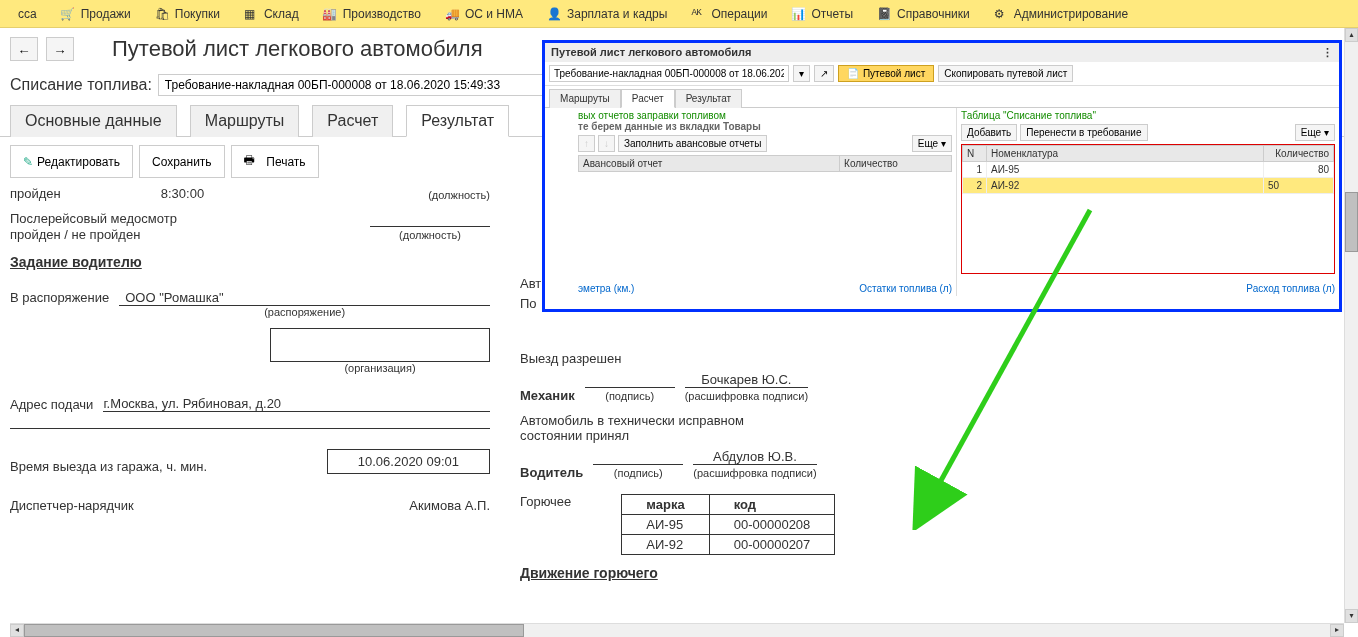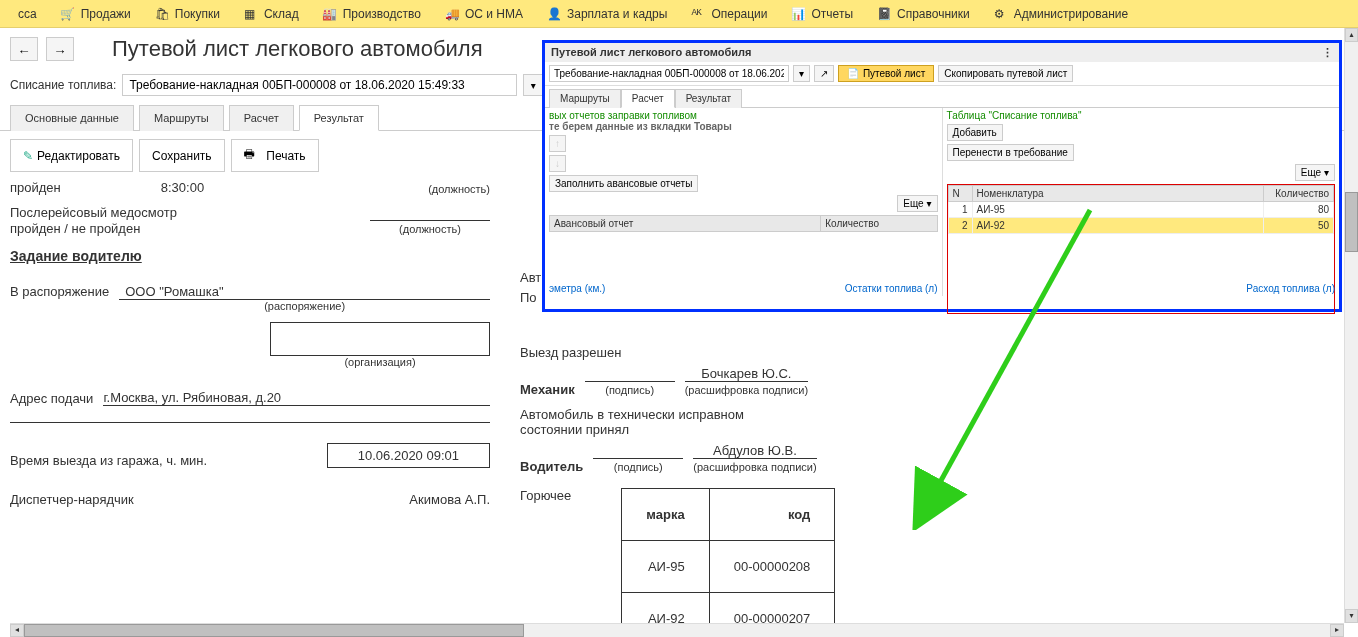--- a/index.html
+++ b/index.html
@@ -10,27 +10,27 @@
   .menubar-item { display: flex; align-items: center; gap: 6px; padding: 0 12px; height: 100%; cursor: pointer; font-size: 12px; color: #333; }
   .menubar-icon { width: 14px; height: 14px; display: inline-block; }
   
   
   .nav-row { display: flex; align-items: center; padding: 8px 10px; gap: 8px; }
   .nav-btn { width: 28px; height: 24px; border: 1px solid #ccc; background: #f5f5f5; cursor: pointer; display: flex; align-items: center; justify-content: center; }
   .page-title { font-size: 22px; font-weight: normal; margin-left: 30px; }
   
   
   .filter-row { display: flex; align-items: center; padding: 4px 10px; gap: 6px; }
-  .filter-label { font-size: 12px; }
+  .filter-label { font-size: 16px; }
   .filter-select { border: 1px solid #ccc; padding: 3px 6px; font-size: 12px; width: 395px; background: #fff; }
   .filter-btn { width: 20px; height: 22px; border: 1px solid #ccc; background: #f5f5f5; cursor: pointer; font-size: 10px; }
   
   
   .tabs { display: flex; border-bottom: 1px solid #ccc; padding: 0 10px; margin-top: 4px; }
-  .tab { padding: 6px 14px; border: 1px solid #ccc; border-bottom: none; background: #f0f0f0; margin-right: 5px; cursor: pointer; font-size: 11px; position: relative; top: 1px; }
+  .tab { padding: 6px 14px; border: 1px solid #ccc; border-bottom: none; background: #f0f0f0; margin-right: 13px; cursor: pointer; font-size: 16px; position: relative; top: 1px; }
   .tab.active { background: #fff; border-bottom: 1px solid #fff; }
   
   
   .toolbar { display: flex; gap: 6px; padding: 8px 10px; }
   .tool-btn { padding: 5px 12px; border: 1px solid #ccc; background: #fff; cursor: pointer; font-size: 12px; display: flex; align-items: center; gap: 4px; }
   .edit-icon { color: #2a8; }
   
   
   .doc-body { display: flex; padding: 0 10px; gap: 30px; }
   .doc-col { flex: 1; min-width: 0; }
@@ -38,39 +38,39 @@
   .doc-row { display: flex; align-items: flex-end; margin-bottom: 10px; gap: 10px; font-size: 13px; }
   .doc-label { flex-shrink: 0; }
   .doc-value { border-bottom: 1px solid #333; min-width: 100px; text-align: center; padding: 0 6px; }
   .doc-sublabel { font-size: 11px; text-align: center; color: #333; }
   .doc-heading { font-weight: bold; font-size: 14px; margin: 12px 0 8px; text-decoration: underline; }
   .doc-box { border: 1px solid #333; width: 220px; height: 34px; }
   .underline-fill { border-bottom: 1px solid #333; flex: 1; }
   
   
   .fuel-table { border-collapse: collapse; margin-top: 4px; }
-  .fuel-table th, .fuel-table td { border: 1px solid #333; padding: 18px 24px; font-size: 13px; text-align: right; }
+  .fuel-table th, .fuel-table td { border: 1px solid #333; padding: 2px 24px; font-size: 13px; text-align: left; }
   
   
   .inset { position: absolute; top: 40px; left: 542px; width: 800px; height: 272px; border: 3px solid #0030ff; background: #fff; font-size: 10px; }
   .inset-title { background: #eee; padding: 3px 6px; font-size: 11px; font-weight: bold; display:flex; justify-content:space-between; }
   .inset-toolbar { display: flex; align-items: center; gap: 4px; padding: 3px 4px; border-bottom: 1px solid #ddd; }
   .inset-select { border: 1px solid #ccc; padding: 2px 4px; font-size: 10px; width: 240px; }
   .inset-sm-btn { border: 1px solid #ccc; background: #f5f5f5; padding: 2px 5px; font-size: 10px; cursor: pointer; }
   .inset-yellow-btn { background: #ffd760; border: 1px solid #cda020; padding: 2px 8px; font-size: 10px; cursor: pointer; display:flex; align-items:center; gap:3px; }
   .inset-tabs { display: flex; border-bottom: 1px solid #ccc; margin-top: 2px; padding-left: 4px; }
   .inset-tab { padding: 3px 10px; border: 1px solid #ccc; border-bottom: none; font-size: 10px; background: #f0f0f0; cursor: pointer; position: relative; top: 1px; }
   .inset-tab.active { background: #fff; border-bottom: 1px solid #fff; }
-  .inset-body { display: flex; height: 188px; }
+  .inset-body { display: flex; height: 188px; padding-left: 29px; }
   .inset-left { flex: 1; border-right: 1px solid #ddd; padding: 2px 4px; position: relative; }
   .inset-right { flex: 1; padding: 2px 4px; position: relative; }
   .inset-green { color: #138c00; font-size: 10px; }
   .inset-gray { color: #666; font-size: 10px; font-weight: bold; }
   .inset-redbox { border: 1px solid #d00; margin-top: 2px; height: 130px; }
-  .inset-rowbtns { display: flex; gap: 3px; margin: 3px 0; align-items:flex-start;flex-direction:column; }
+  .inset-rowbtns { display: flex; gap: 3px; margin: 3px 0; align-items:flex-end; }
   .inset-grid { width: 100%; border-collapse: collapse; font-size: 10px; }
   .inset-grid th { background: #e8e8e8; border: 1px solid #ccc; padding: 2px 4px; font-weight: normal; text-align: left; }
   .inset-grid td { border: 1px solid #eee; padding: 2px 4px; }
   .inset-grid tr.sel td { background: #ffe97e; }
   .inset-link { color: #0066cc; font-size: 10px; position: absolute; bottom: 2px; }
   .inset-eshe { margin-left: auto; }
 
   
   .arrow-svg { position: absolute; top: 200px; left: 870px; width: 400px; height: 330px; pointer-events: none; }
   
@@ -312,21 +312,21 @@
                 <th style="width:70px;text-align:right">Количество</th>
               </tr>
           <tr>
                 <td style="text-align:right">1</td>
                 <td>АИ-95</td>
                 <td style="text-align:right">80</td>
               </tr>
           <tr class="sel">
                 <td style="text-align:right">2</td>
                 <td>АИ-92</td>
-                <td style="text-align:right">50</td>
+                <td style="">50</td>
               </tr>
         </tbody>
           </table>
       </div>
       <span class="inset-link" style="right:4px">Расход топлива (л)</span>
     </div>
   </div>
 </div>
 
 <svg class="arrow-svg">

